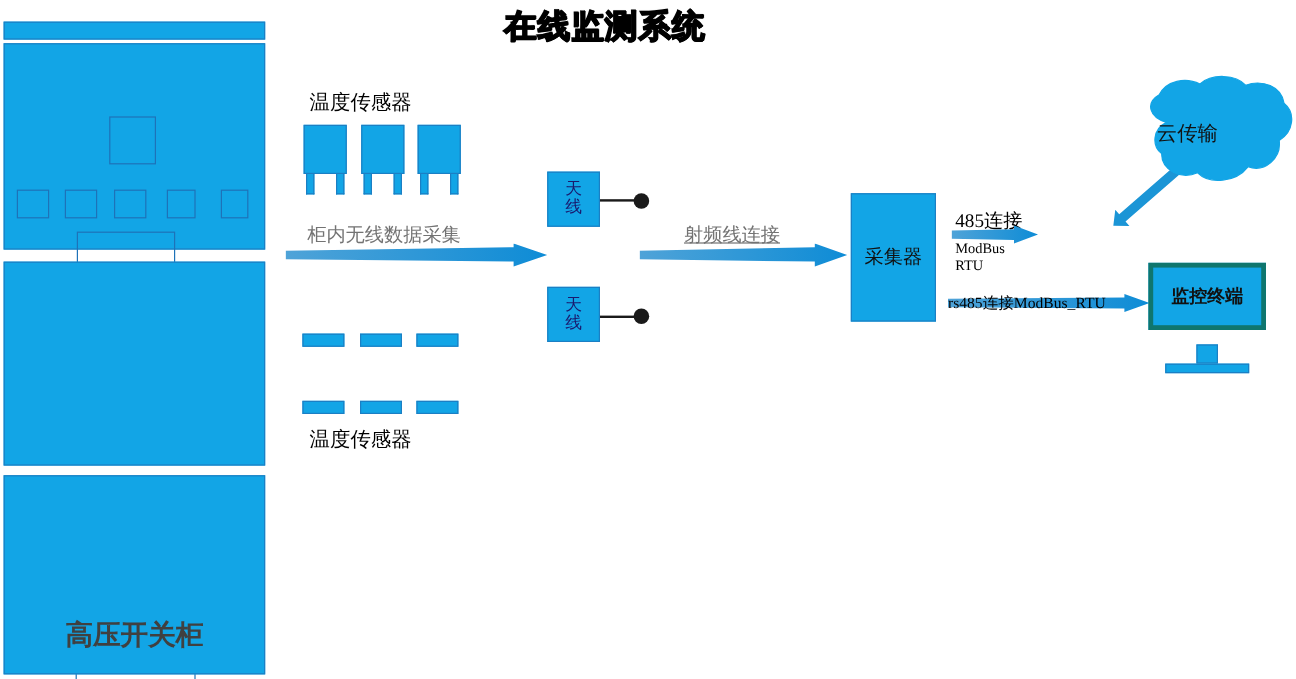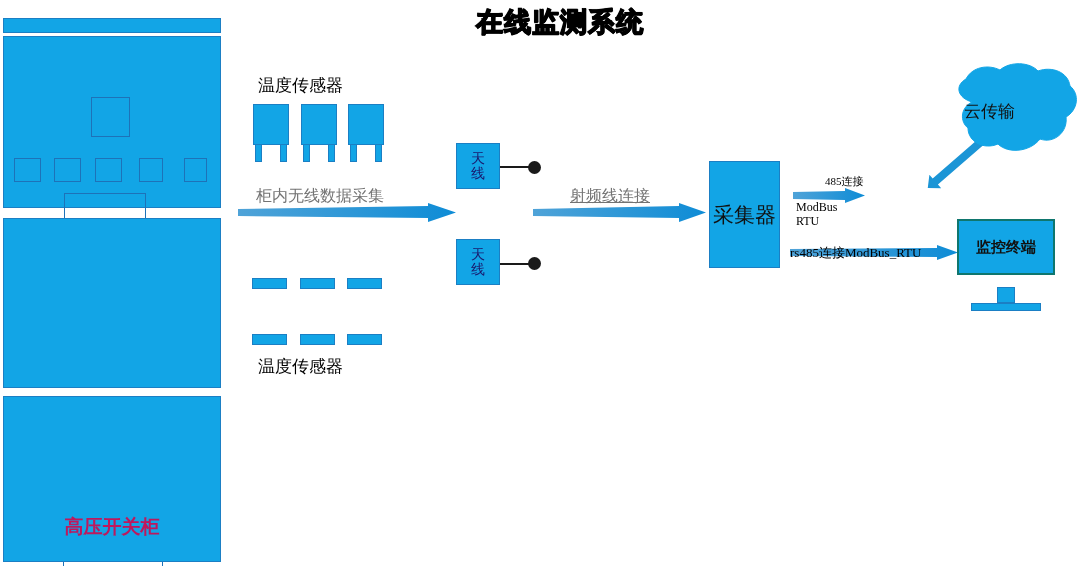--- a/index.html
+++ b/index.html
@@ -15,21 +15,20 @@
     overflow: hidden;
     font-family: "Liberation Serif", "DejaVu Serif", serif;
   }
 
   
   #diagram-title {
     position: absolute;
     left: 420px;
     top: 4px;
     width: 280px;
-    text-align: center;
     font-family: "DejaVu Sans", sans-serif;
     font-size: 27px;
     font-weight: bold;
     color: #000000;
     letter-spacing: 1px;
     -webkit-text-stroke: 1.1px #000;
     text-shadow: 0 0 1px #000, 1px 0 0 #000, 0 1px 0 #000;
     white-space: nowrap;
   }
 
@@ -58,23 +57,23 @@
 
   #cabinet-door-window { left: 95px;  top: 232px; width: 31px; height: 38px; }
   #cabinet-breaker-oval{ left: 59px;  top: 305px; width: 100px; height: 75px;
                          border-radius: 28px; }
 
   #cabinet-label {
     position: absolute;
     left: 3px; top: 514px; width: 218px;
     text-align: center;
     font-family: "DejaVu Sans", sans-serif;
-    font-size: 19px;
+    font-size: 23px;
     font-weight: bold;
-    color: #be185d;
+    color: #404040;
   }
 
   
   #temp-label-top {
     position: absolute; left: 258px; top: 74px;
     font-size: 17px; color: #000; white-space: nowrap;
   }
   .sensor { position: absolute; }
   .sensor .body {
     position: absolute; left: 0; top: 0;
@@ -129,21 +128,21 @@
   .ant-dot { position: absolute; width: 13px; height: 13px; border-radius: 50%;
              background: #1a1a1a; }
   #ant-dot-1 { left: 528px; top: 161px; }
   #ant-dot-2 { left: 528px; top: 257px; }
 
   
   #collector {
     position: absolute; left: 709px; top: 161px; width: 71px; height: 107px;
     background: #12A5E6; border: 1px solid #1B7FC4; box-sizing: border-box;
     display: flex; align-items: center; justify-content: center;
-    font-size: 21px; color: #111;
+    font-size: 16px; color: #111;
   }
 
   
   #dtu-wrap { position: absolute; left: 866px; top: 155px; width: 62px; height: 62px; }
   #dtu-back {
     position: absolute; left: 4px; top: -6px; width: 54px; height: 74px;
     background: #12A5E6; border: 1px solid #1B7FC4; box-sizing: border-box;
   }
   #dtu-front {
     position: absolute; left: 0; top: 3px; width: 62px; height: 56px;
@@ -156,21 +155,21 @@
   #cloud-wrap { position: absolute; left: 948px; top: 62px; width: 132px; height: 95px; }
   #cloud-label {
     position: absolute; left: 16px; top: 38px; width: 132px;
     text-align: left; font-size: 17px; color: #111;
   }
 
   
   #monitor-wrap { position: absolute; left: 957px; top: 219px; width: 98px; height: 100px; }
   #monitor-screen {
     position: absolute; left: 0; top: 0; width: 98px; height: 56px;
-    background: #12A5E6; border: 2px solid #0f766e; box-sizing: border-box;
+    background: #12A5E6; border: 4px solid #0f766e; box-sizing: border-box;
     display: flex; align-items: center; justify-content: center;
     font-size: 15px; font-weight: bold; color: #111;
   }
   #monitor-neck {
     position: absolute; left: 40px; top: 68px; width: 18px; height: 16px;
     background: #12A5E6; border: 1px solid #1B7FC4; box-sizing: border-box;
   }
   #monitor-base {
     position: absolute; left: 14px; top: 84px; width: 70px; height: 8px;
     background: #12A5E6; border: 1px solid #1B7FC4; box-sizing: border-box;
@@ -268,21 +267,21 @@
           <stop offset="0" stop-color="#4FA3D8"></stop>
           <stop offset="1" stop-color="#0E8CD6"></stop>
         </linearGradient>
       </defs>
       <path d="M0,6 L146,3 L146,0 L173,9.5 L146,19 L146,15 L0,13 Z" fill="url(#ag2)"></path>
     </svg>
   </div>
 
   <div id="collector">采集器</div>
 
-  <div class="smalltxt" style="left:796px; top:174px; font-size:11px;margin-left:29px;">485连接</div>
+  <div class="smalltxt" style="left:796px; top:174px; font-size:16px;">485连接</div>
   <div class="arrow-wrap" style="left:793px; top:188px; width:72px; height:16px;">
     <svg width="72" height="16" viewBox="0 0 72 16">
       <defs>
         <linearGradient id="ag3" x1="0" y1="0" x2="1" y2="0">
           <stop offset="0" stop-color="#4FA3D8"></stop>
           <stop offset="1" stop-color="#0E8CD6"></stop>
         </linearGradient>
       </defs>
       <path d="M0,4 L52,3 L52,0 L72,7.5 L52,15 L52,12 L0,11 Z" fill="url(#ag3)"></path>
     </svg>

